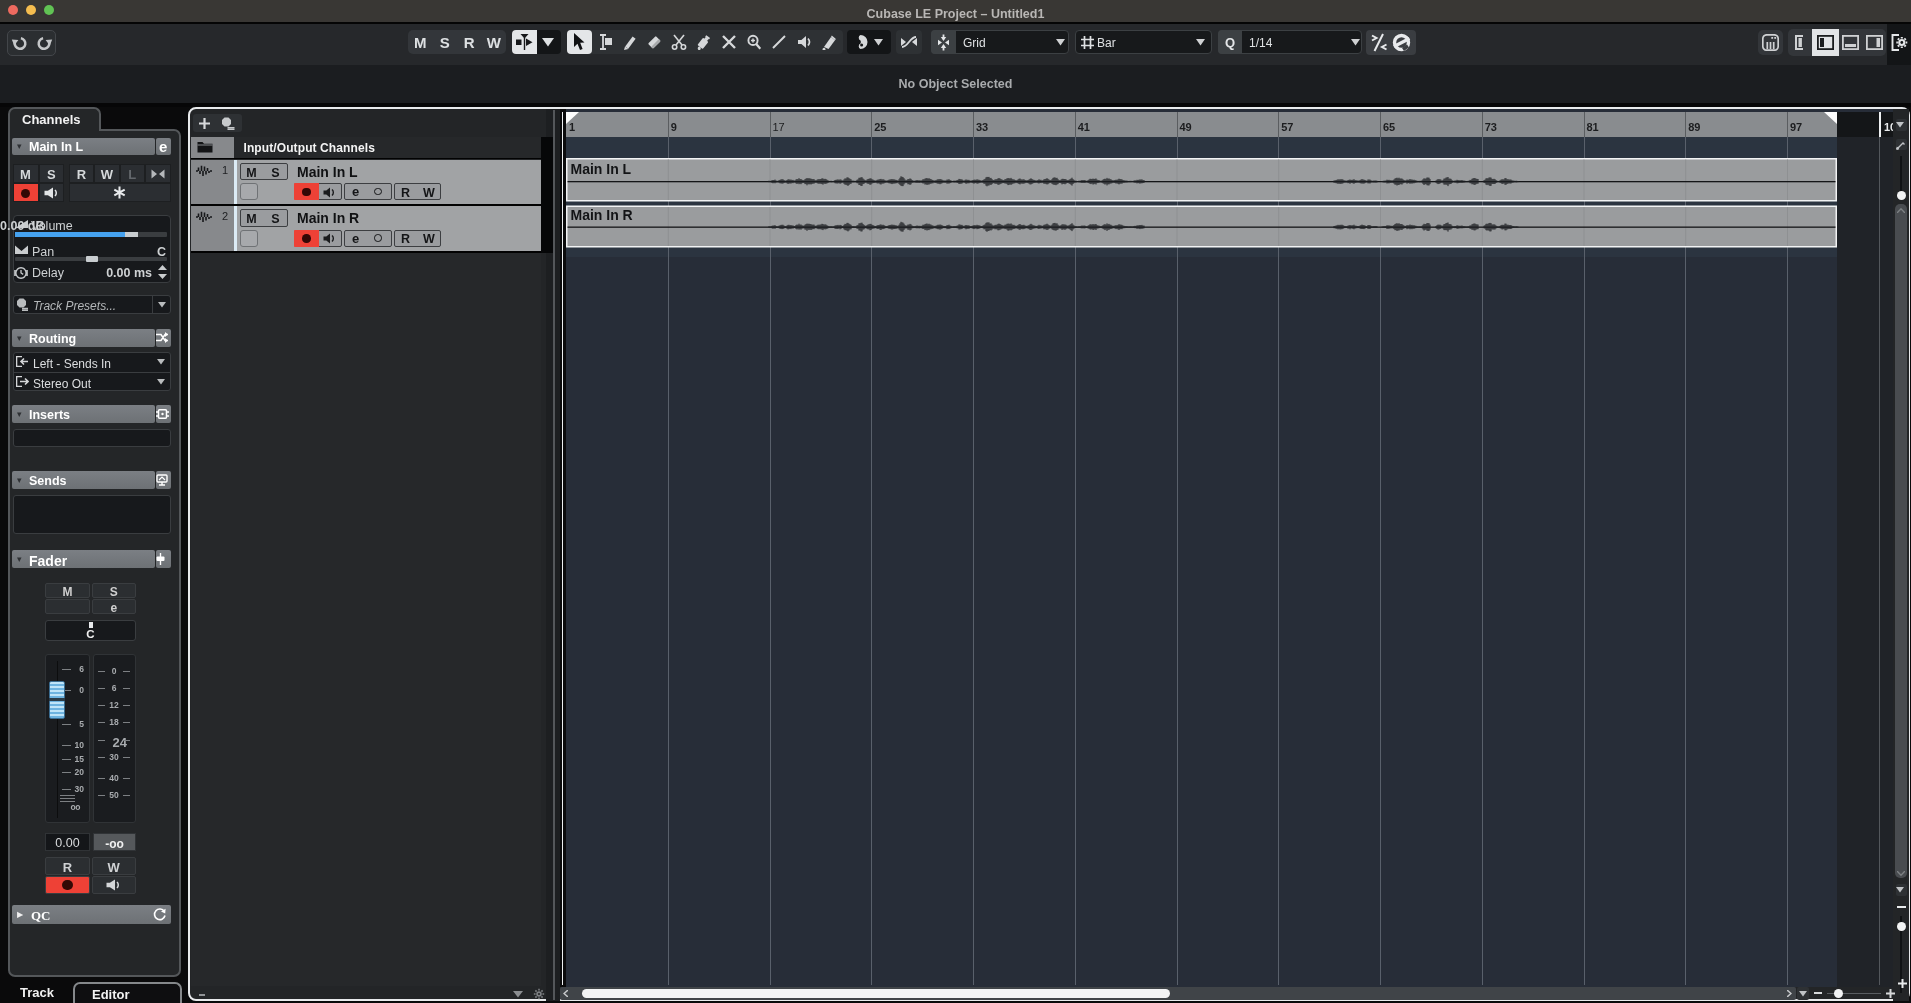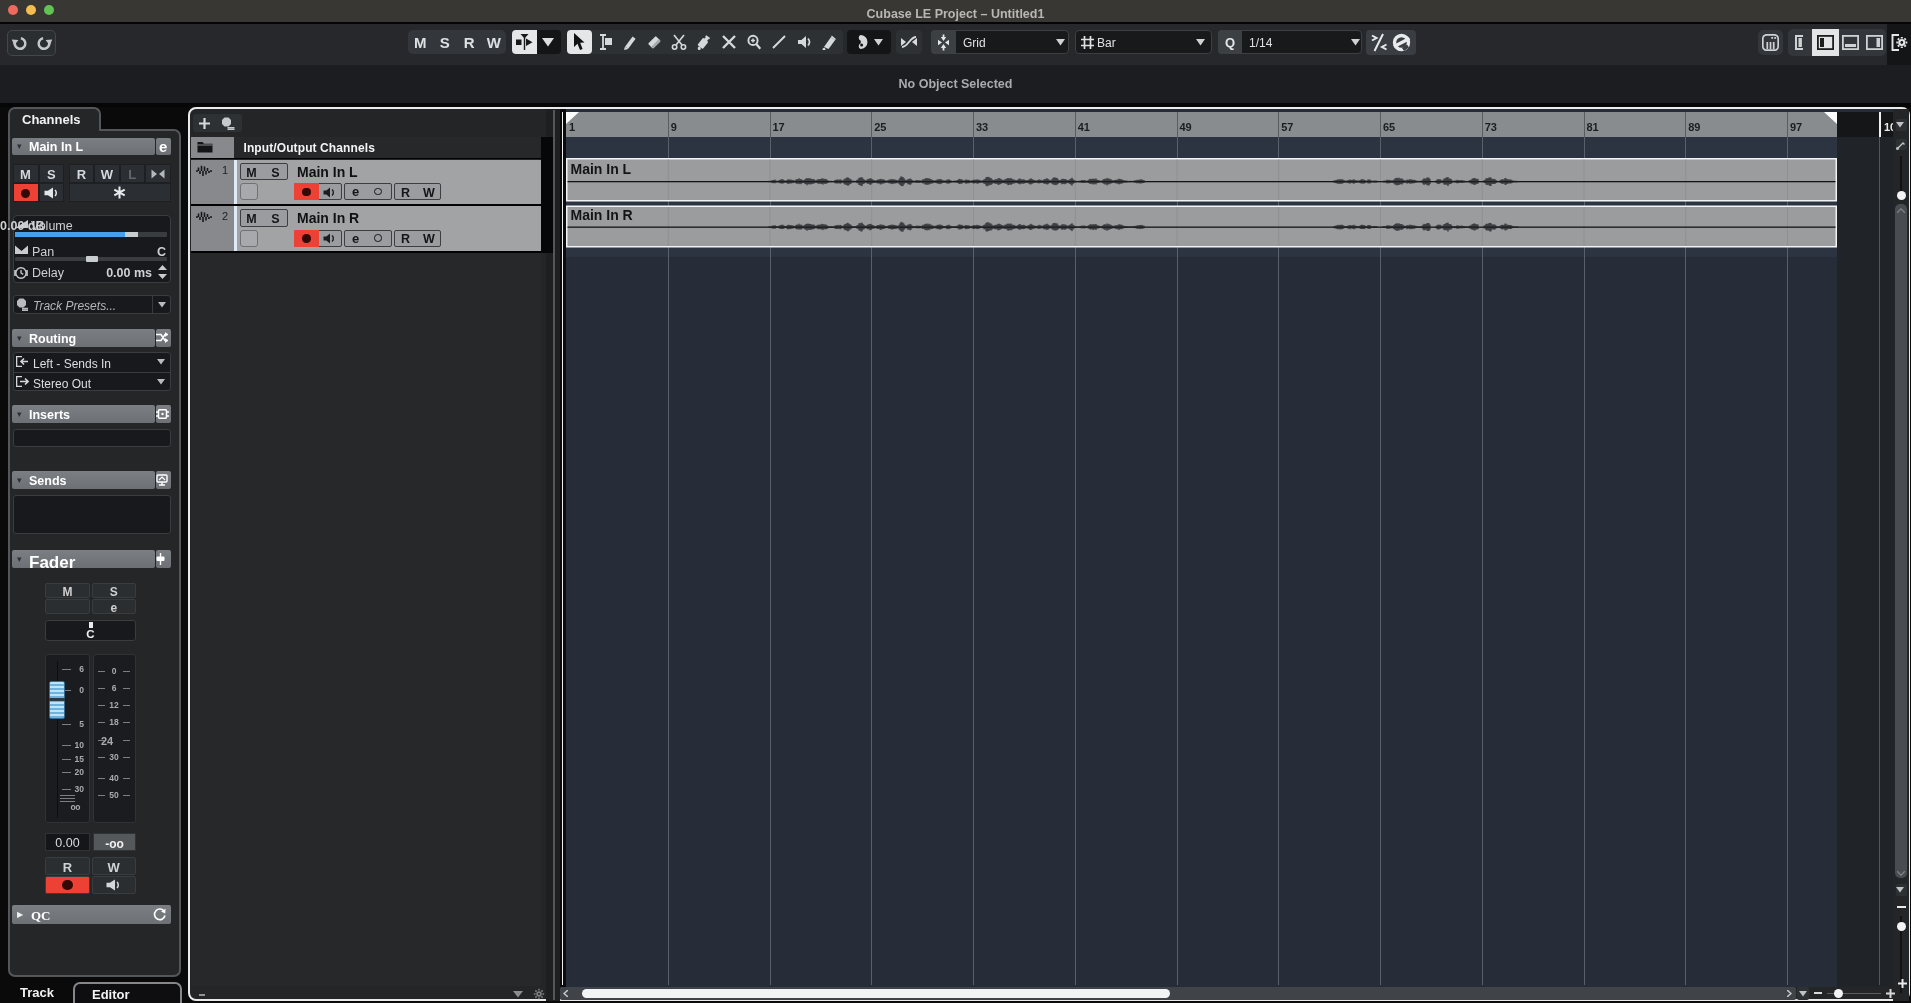--- a/index.html
+++ b/index.html
@@ -317,21 +317,21 @@
 <div class="a" style="left:155.5px;top:471px;width:15.5px;height:17.5px;background:linear-gradient(#7b7f84,#6d7175);border-radius:2px;text-align:center;">
     <svg style="margin-top:3px" width="12" height="12" viewBox="0 0 12 12">
       <rect x="1" y="1" width="10" height="7" rx="1" fill="none" stroke="#fff" stroke-width="1.4"></rect>
       <path d="M6 8 v3 M3 11 h6" stroke="#fff" stroke-width="1.4"></path>
       <path d="M3 6 L6 3 L9 6" stroke="#fff" stroke-width="1.2" fill="none"></path>
     </svg>
   </div>
 <div class="a" style="left:13px;top:495px;width:157.5px;height:39px;background:#17191c;border:1px solid #3a3d40;border-radius:3px;"></div>
 <div class="a" style="left:11.5px;top:550px;width:143px;height:17.5px;background:linear-gradient(#7b7f84,#6d7175);border-radius:2px;"></div>
 <div class="a" style="left:17px;top:554.5px;font-size:9px;color:#2e3134;white-space:nowrap;line-height:1;">▾</div>
-<div class="a" style="left:29px;top:553.5px;font-size:17px;color:#ffffff;font-weight:bold;white-space:nowrap;line-height:1;">Fader</div>
+<div class="a" style="left:29px;top:553.5px;font-size:14px;color:#ffffff;font-weight:bold;white-space:nowrap;line-height:1;">Fader</div>
 <div class="a" style="left:155.5px;top:550px;width:15.5px;height:17.5px;background:linear-gradient(#7b7f84,#6d7175);border-radius:2px;text-align:center;">
     <svg style="margin-top:3px" width="9" height="12" viewBox="0 0 9 12">
       <path d="M4.5 0 V12" stroke="#fff" stroke-width="1.4"></path>
       <rect x="0.5" y="3.6" width="8" height="4.4" rx="1" fill="#fff"></rect>
     </svg>
   </div>
 <div class="a" style="left:45px;top:583px;width:45px;height:14.5px;background:#2b2e31;border:1px solid #3a3d40;border-radius:2px;"></div>
 <div class="a" style="left:45px;top:585.75px;font-size:12px;color:#cfcfcf;font-weight:bold;white-space:nowrap;line-height:1;width:45px;text-align:center;">M</div>
 <div class="a" style="left:91.5px;top:583px;width:44.5px;height:14.5px;background:#2b2e31;border:1px solid #3a3d40;border-radius:2px;"></div>
 <div class="a" style="left:91.5px;top:585.75px;font-size:12px;color:#cfcfcf;font-weight:bold;white-space:nowrap;line-height:1;width:44.5px;text-align:center;">S</div>
@@ -367,21 +367,21 @@
 <div class="a" style="left:123px;top:670.5px;width:7px;height:1px;background:#7d8083;"></div>
 <div class="a" style="left:101px;top:684px;font-size:8.5px;color:#a8abae;font-weight:bold;white-space:nowrap;line-height:1;width:26px;text-align:center;">6</div>
 <div class="a" style="left:98px;top:687.5px;width:7px;height:1px;background:#7d8083;"></div>
 <div class="a" style="left:123px;top:687.5px;width:7px;height:1px;background:#7d8083;"></div>
 <div class="a" style="left:101px;top:701px;font-size:8.5px;color:#a8abae;font-weight:bold;white-space:nowrap;line-height:1;width:26px;text-align:center;">12</div>
 <div class="a" style="left:98px;top:704.5px;width:7px;height:1px;background:#7d8083;"></div>
 <div class="a" style="left:123px;top:704.5px;width:7px;height:1px;background:#7d8083;"></div>
 <div class="a" style="left:101px;top:718px;font-size:8.5px;color:#a8abae;font-weight:bold;white-space:nowrap;line-height:1;width:26px;text-align:center;">18</div>
 <div class="a" style="left:98px;top:721.5px;width:7px;height:1px;background:#7d8083;"></div>
 <div class="a" style="left:123px;top:721.5px;width:7px;height:1px;background:#7d8083;"></div>
-<div class="a" style="left:101px;top:736px;font-size:11px;color:#a8abae;font-weight:bold;white-space:nowrap;line-height:1;width:26px;text-align:left;">24</div>
+<div class="a" style="left:101px;top:736px;font-size:13px;color:#a8abae;font-weight:bold;white-space:nowrap;line-height:1;width:26px;text-align:right;">24</div>
 <div class="a" style="left:98px;top:739.5px;width:7px;height:1px;background:#7d8083;"></div>
 <div class="a" style="left:123px;top:739.5px;width:7px;height:1px;background:#7d8083;"></div>
 <div class="a" style="left:101px;top:753px;font-size:8.5px;color:#a8abae;font-weight:bold;white-space:nowrap;line-height:1;width:26px;text-align:center;">30</div>
 <div class="a" style="left:98px;top:756.5px;width:7px;height:1px;background:#7d8083;"></div>
 <div class="a" style="left:123px;top:756.5px;width:7px;height:1px;background:#7d8083;"></div>
 <div class="a" style="left:101px;top:774px;font-size:8.5px;color:#a8abae;font-weight:bold;white-space:nowrap;line-height:1;width:26px;text-align:center;">40</div>
 <div class="a" style="left:98px;top:777.5px;width:7px;height:1px;background:#7d8083;"></div>
 <div class="a" style="left:123px;top:777.5px;width:7px;height:1px;background:#7d8083;"></div>
 <div class="a" style="left:101px;top:791px;font-size:8.5px;color:#a8abae;font-weight:bold;white-space:nowrap;line-height:1;width:26px;text-align:center;">50</div>
 <div class="a" style="left:98px;top:794.5px;width:7px;height:1px;background:#7d8083;"></div>
@@ -517,21 +517,21 @@
 <svg class="a" style="left:566px;top:112px" width="13" height="12">
     <path d="M0 0 H13 L0 12 Z" fill="#fdfdfd"></path>
   </svg>
 <svg class="a" style="left:1824px;top:112px" width="13" height="12">
     <path d="M0 0 H13 L13 12 Z" fill="#fdfdfd"></path>
   </svg>
 <div class="a" style="left:569.0px;top:121.5px;font-size:11px;color:#1c1d1f;font-weight:bold;white-space:nowrap;line-height:1;">1</div>
 <div class="a" style="left:667.75px;top:112px;width:1.2px;height:25px;background:#5a5d60;"></div>
 <div class="a" style="left:670.75px;top:121.5px;font-size:11px;color:#1c1d1f;font-weight:bold;white-space:nowrap;line-height:1;">9</div>
 <div class="a" style="left:769.5px;top:112px;width:1.2px;height:25px;background:#5a5d60;"></div>
-<div class="a" style="left:772.5px;top:121.5px;font-size:11px;color:#1c1d1f;font-weight:bold;white-space:nowrap;line-height:1;">17</div>
+<div class="a" style="left:772.5px;top:121.5px;font-size:11px;color:#1c1d1f;font-weight:normal;white-space:nowrap;line-height:1;">17</div>
 <div class="a" style="left:871.25px;top:112px;width:1.2px;height:25px;background:#5a5d60;"></div>
 <div class="a" style="left:874.25px;top:121.5px;font-size:11px;color:#1c1d1f;font-weight:bold;white-space:nowrap;line-height:1;">25</div>
 <div class="a" style="left:973.0px;top:112px;width:1.2px;height:25px;background:#5a5d60;"></div>
 <div class="a" style="left:976.0px;top:121.5px;font-size:11px;color:#1c1d1f;font-weight:bold;white-space:nowrap;line-height:1;">33</div>
 <div class="a" style="left:1074.75px;top:112px;width:1.2px;height:25px;background:#5a5d60;"></div>
 <div class="a" style="left:1077.75px;top:121.5px;font-size:11px;color:#1c1d1f;font-weight:bold;white-space:nowrap;line-height:1;">41</div>
 <div class="a" style="left:1176.5px;top:112px;width:1.2px;height:25px;background:#5a5d60;"></div>
 <div class="a" style="left:1179.5px;top:121.5px;font-size:11px;color:#1c1d1f;font-weight:bold;white-space:nowrap;line-height:1;">49</div>
 <div class="a" style="left:1278.25px;top:112px;width:1.2px;height:25px;background:#5a5d60;"></div>
 <div class="a" style="left:1281.25px;top:121.5px;font-size:11px;color:#1c1d1f;font-weight:bold;white-space:nowrap;line-height:1;">57</div>

